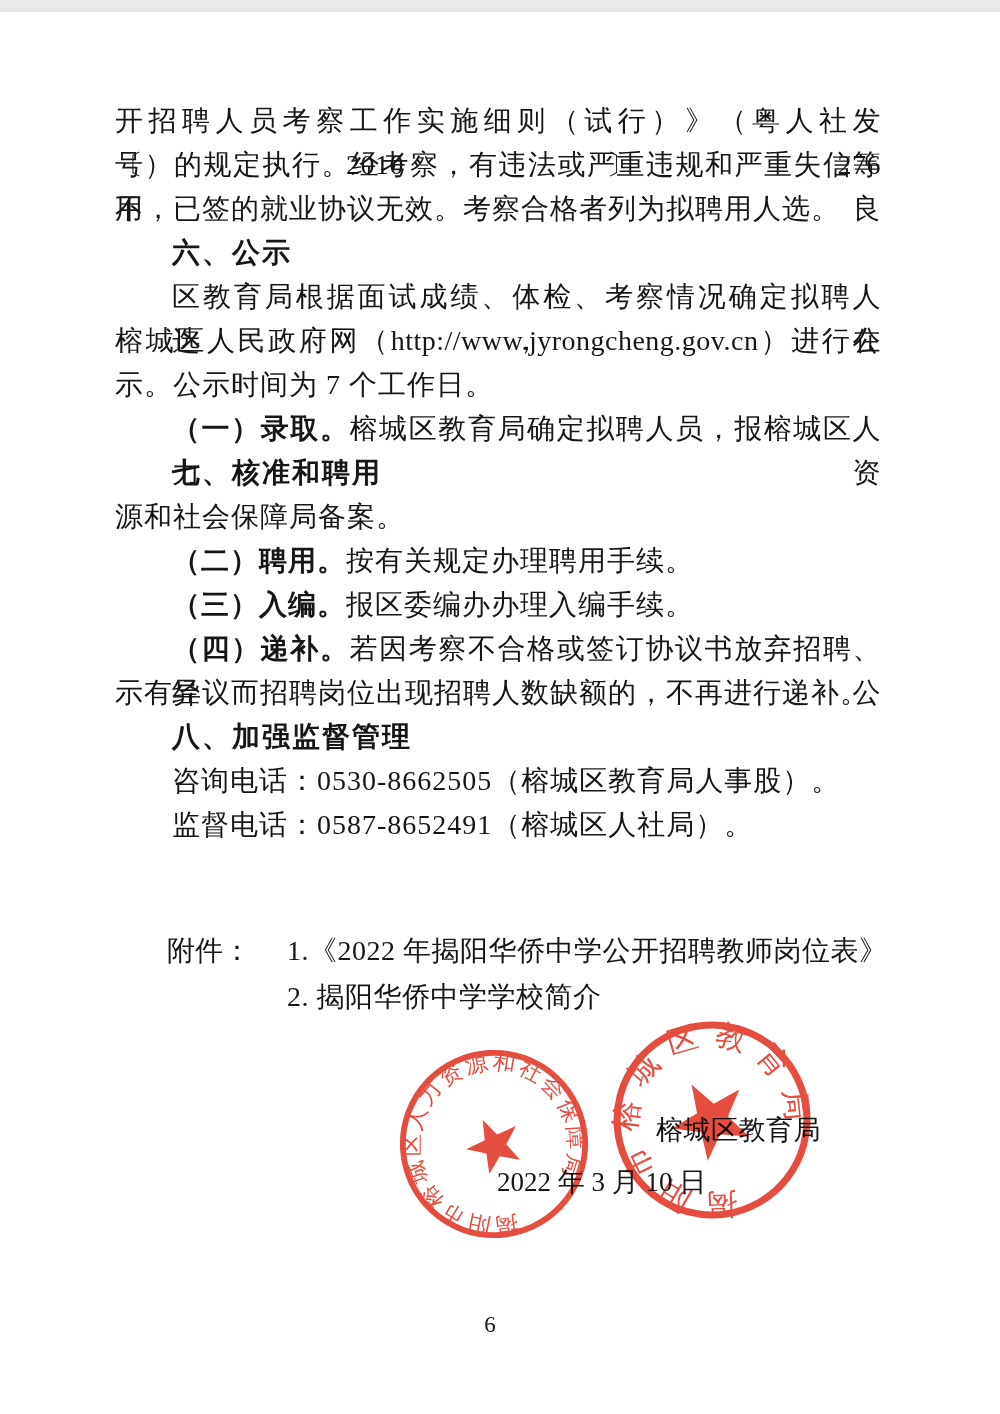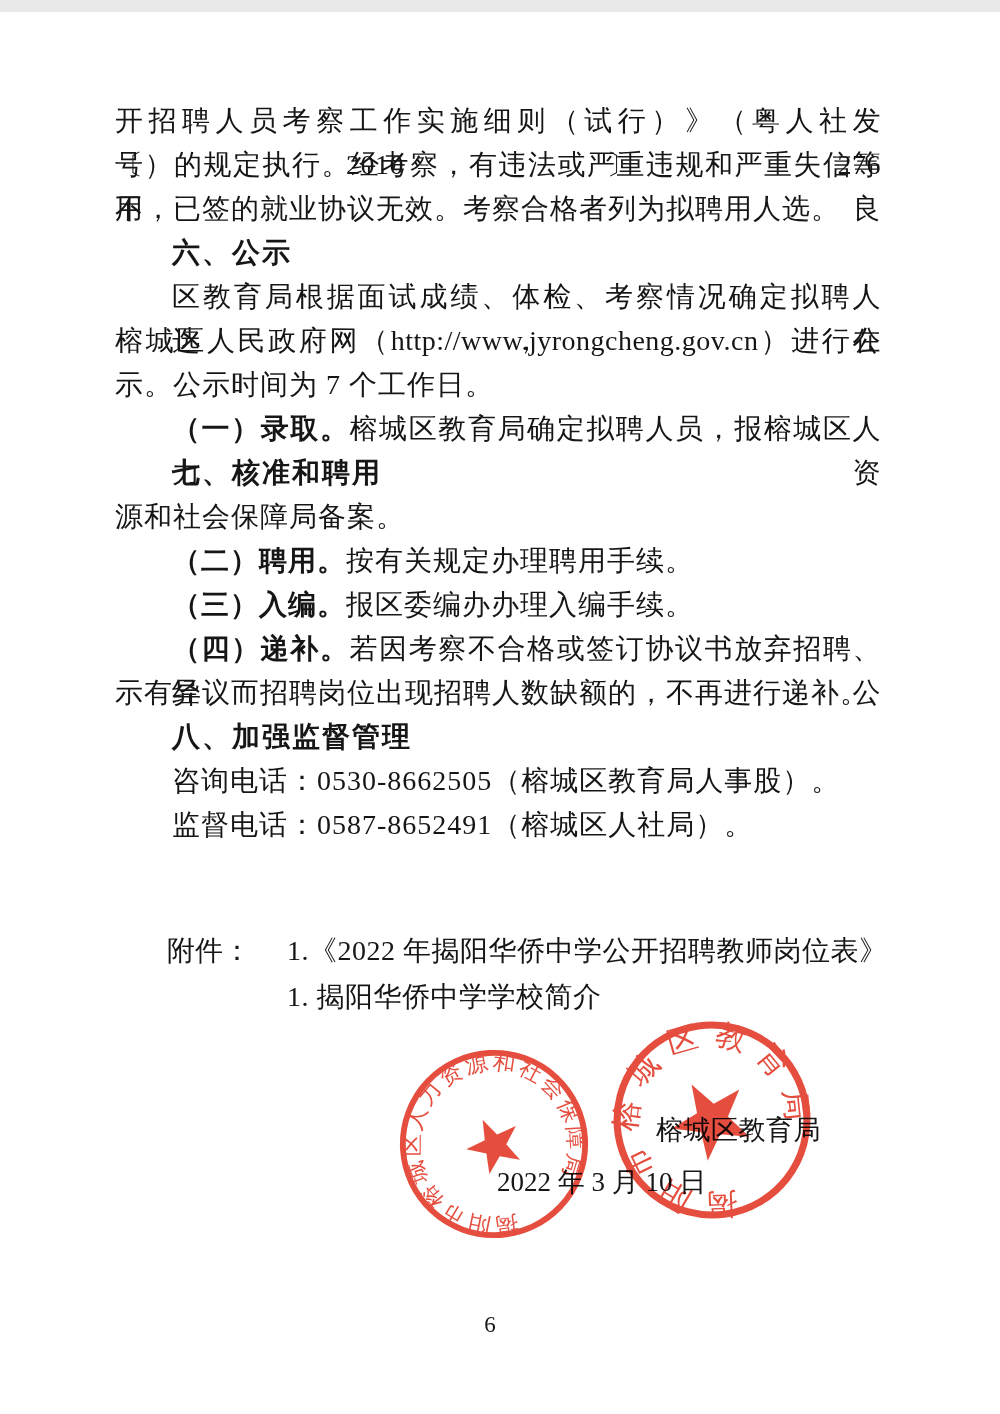--- a/index.html
+++ b/index.html
@@ -77,21 +77,21 @@
       <div class="bline plain">示有异议而招聘岗位出现招聘人数缺额的，不再进行递补。</div>
       <div class="bline heading">八、加强监督管理</div>
       <div class="bline indent">咨询电话：0530-8662505（榕城区教育局人事股）。</div>
       <div class="bline indent">监督电话：0587-8652491（榕城区人社局）。</div>
     </div>
 
   <div class="attachments">
     <span class="att-label">附件：</span>
     <div class="att-items" id="attItems">
         <div class="att-item">1.《2022 年揭阳华侨中学公开招聘教师岗位表》</div>
-        <div class="att-item">1. 揭阳华侨中学学校简介</div>
+        <div class="att-item">2. 揭阳华侨中学学校简介</div>
       </div>
   </div>
 
   <div class="sig sig-right">榕城区教育局</div>
   <div class="sig-date">2022 年 3 月 10 日</div>
 
   <svg class="seal seal-left" width="196" height="196" viewBox="0 0 200 200">
     <g transform="rotate(-25 100 100)">
       <circle cx="100" cy="100" r="93" fill="none" stroke="#e23524" stroke-width="6"></circle>
       <path id="sealPathL" d="M 100 176 A 76 76 0 1 1 100.01 176" fill="none"></path>

